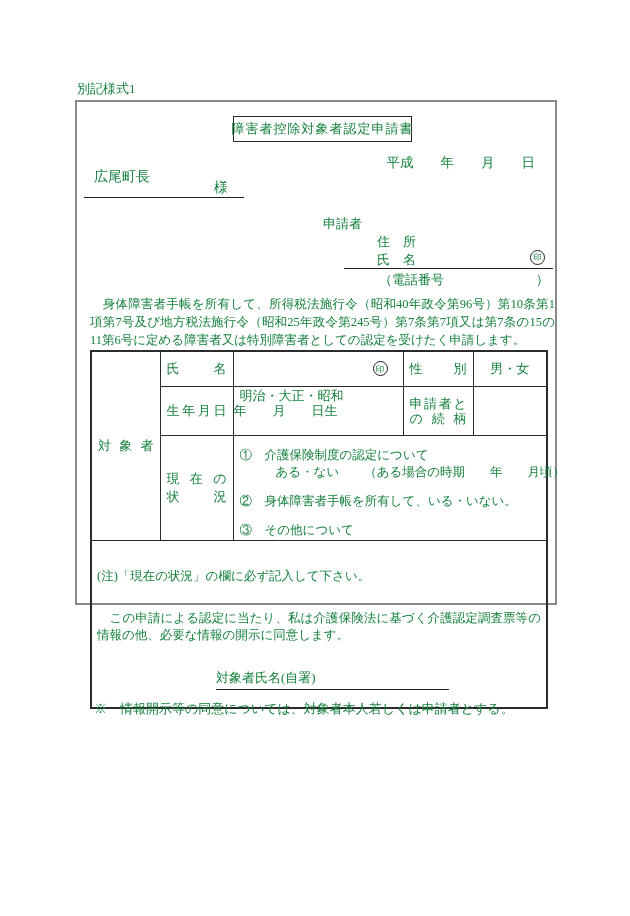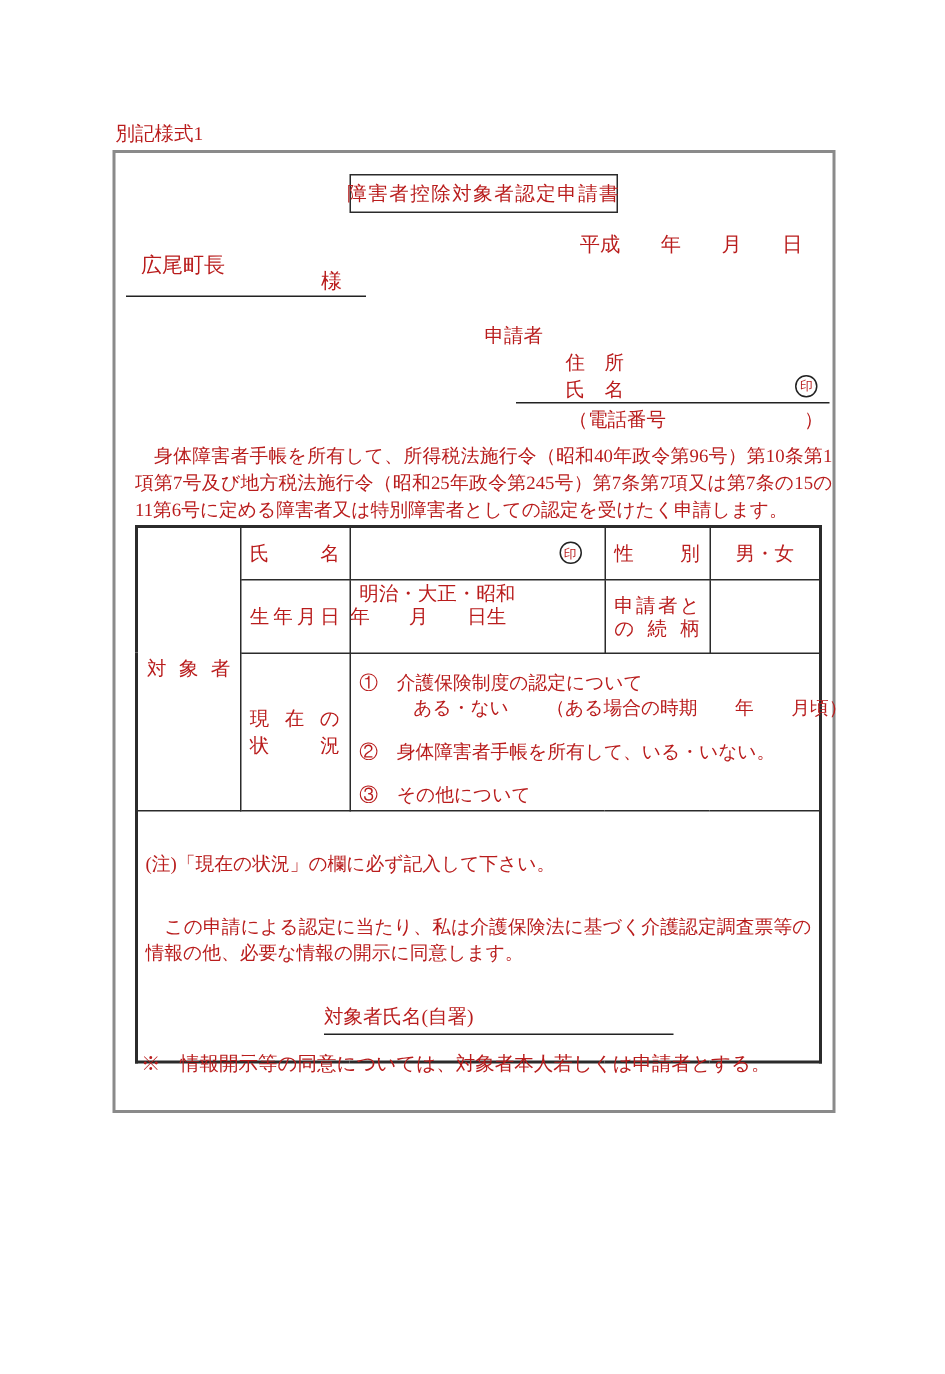--- a/index.html
+++ b/index.html
@@ -1,24 +1,24 @@
 <!DOCTYPE html>
 <html><head>
 <meta charset="utf-8">
 <style>
   * { margin:0; padding:0; box-sizing:border-box; }
   body { background:#ffffff; }
   .page {
     position:relative; width:630px; height:916px; background:#ffffff;
     font-family:"Liberation Serif","DejaVu Serif",serif;
-    color:#b91c1c; overflow:hidden;
+    color:#15803d; overflow:hidden;
   }
   .form-code { position:absolute; left:77px; top:80px; font-size:13px; }
   .doc-frame {
-    position:absolute; left:75px; top:100px; width:482px; height:642px;
+    position:absolute; left:75px; top:100px; width:482px; height:505px;
     border:2px solid #8a8a8a;
   }
   .title-box {
     position:absolute; left:156px; top:14px; width:179px; height:26px;
     border:1px solid #2b2b2b; display:flex; align-items:center; justify-content:center;
     font-size:13px; letter-spacing:1px; white-space:nowrap;
   }
   .date-line { position:absolute; right:20px; top:52px; font-size:13.5px; white-space:nowrap; }
   .addressee { position:absolute; left:17px; top:66px; font-size:14px;text-align:center; }
   .addressee-sama {

